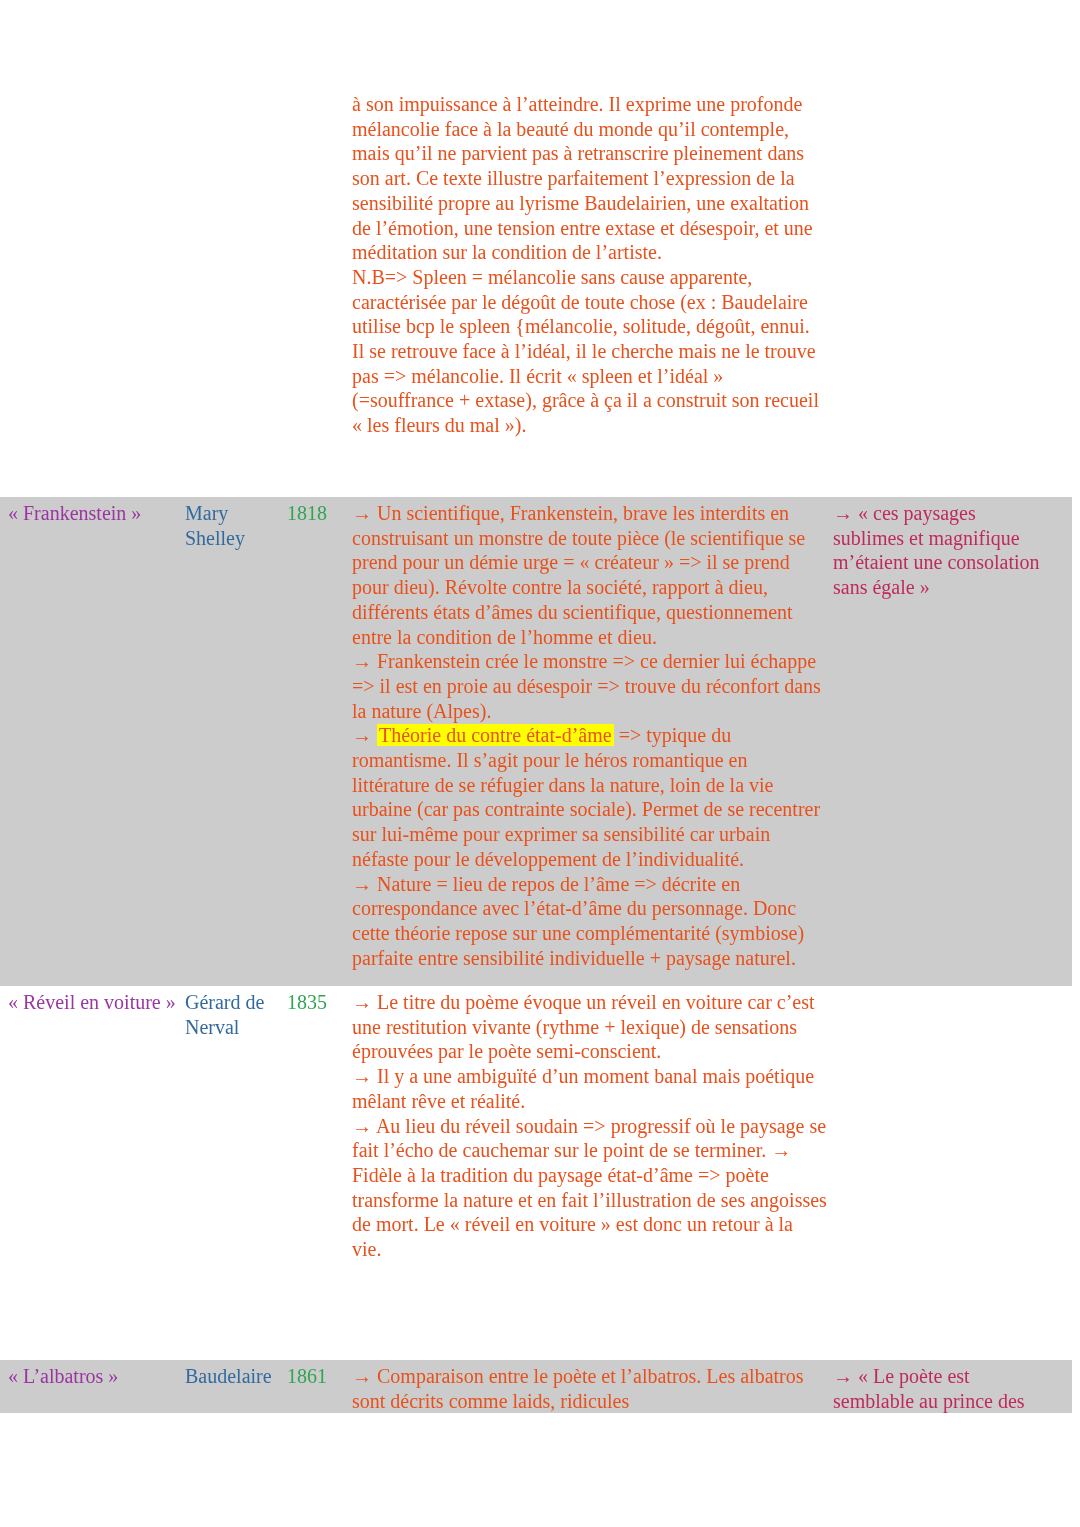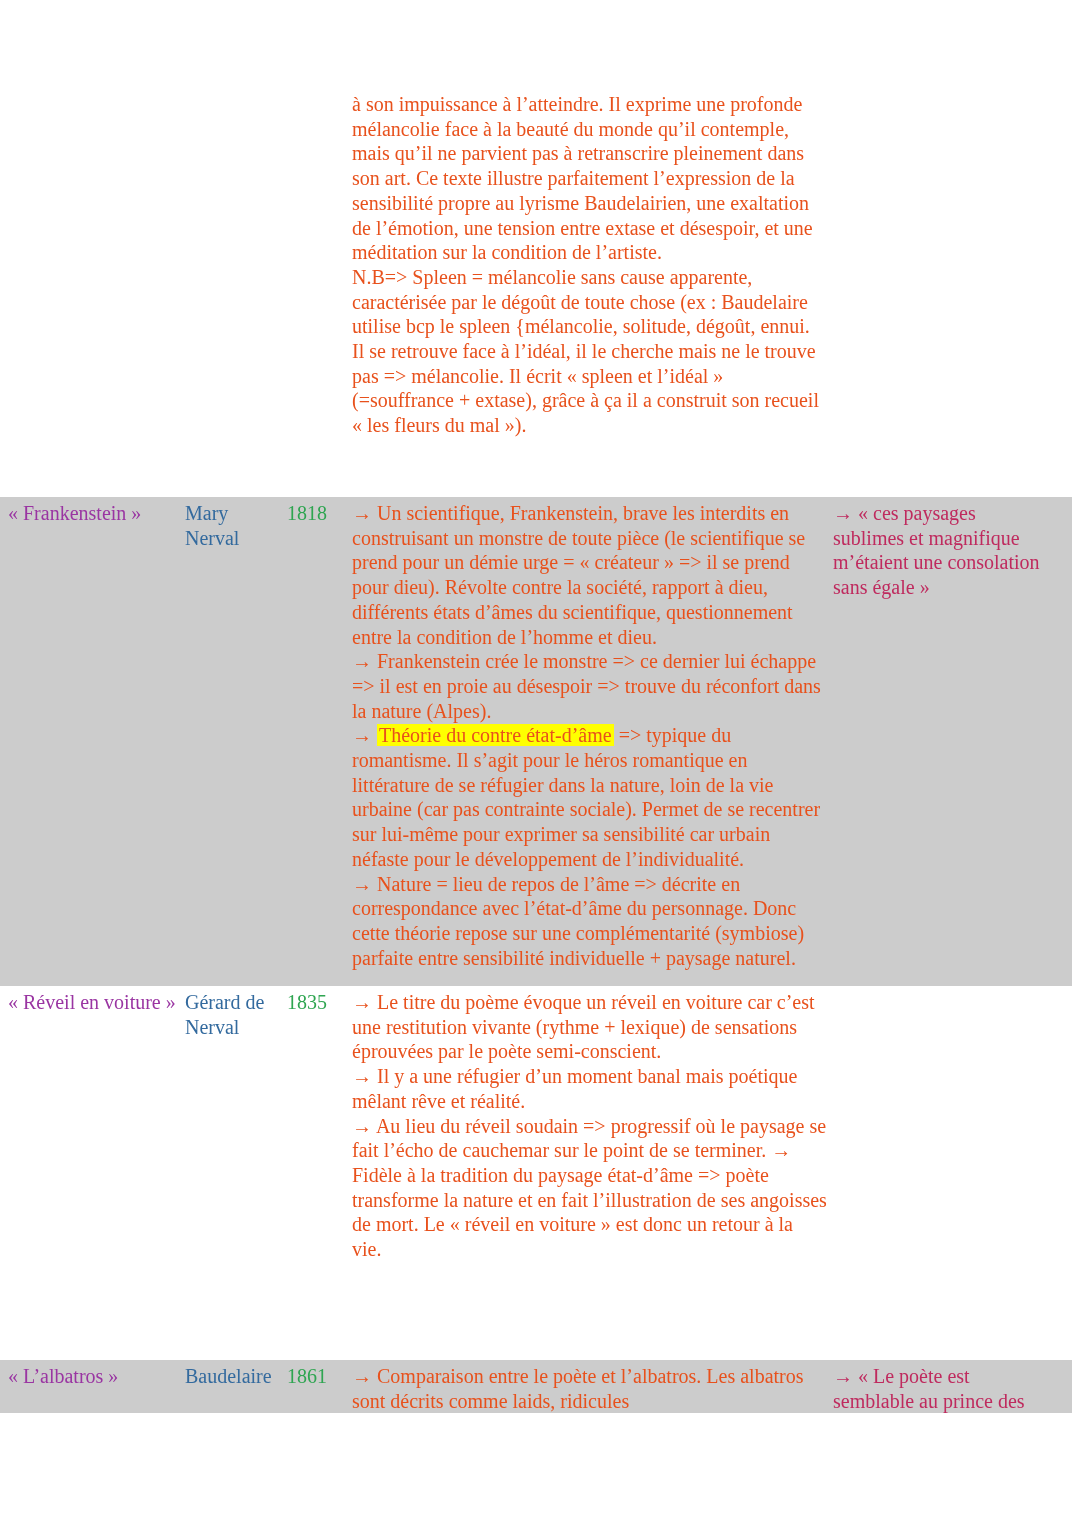--- a/index.html
+++ b/index.html
@@ -46,21 +46,21 @@
       <p>N.B=&gt; Spleen = mélancolie sans cause apparente, caractérisée par le dégoût de toute chose (ex : Baudelaire utilise bcp le spleen {mélancolie, solitude, dégoût, ennui. Il se retrouve face à l’idéal, il le cherche mais ne le trouve pas =&gt; mélancolie. Il écrit « spleen et l’idéal » (=souffrance + extase), grâce à ça il a construit son recueil « les fleurs du mal »).</p>
     </div>
     <div class="cell col-quote"></div>
   </section>
 
   <section class="trow gray row-frankenstein">
     <div class="cell col-title">
       <p>« Frankenstein »</p>
     </div>
     <div class="cell col-author">
-      <p>Mary Nerval</p>
+      <p>Mary Shelley</p>
     </div>
     <div class="cell col-year">
       <p>1818</p>
     </div>
     <div class="cell col-analysis">
       <p>→ Un scientifique, Frankenstein, brave les interdits en construisant un monstre de toute pièce (le scientifique se prend pour un démie urge = « créateur » =&gt; il se prend pour dieu). Révolte contre la société, rapport à dieu, différents états d’âmes du scientifique, questionnement entre la condition de l’homme et dieu.</p>
       <p>→ Frankenstein crée le monstre =&gt; ce dernier lui échappe =&gt; il est en proie au désespoir =&gt; trouve du réconfort dans la nature (Alpes).</p>
       <p><span>→ </span><mark>Théorie du contre état-d’âme</mark><span> =&gt; typique du romantisme. Il s’agit pour le héros romantique en littérature de se réfugier dans la nature, loin de la vie urbaine (car pas contrainte sociale). Permet de se recentrer sur lui-même pour exprimer sa sensibilité car urbain néfaste pour le développement de l’individualité.</span></p>
       <p>→ Nature = lieu de repos de l’âme =&gt; décrite en correspondance avec l’état-d’âme du personnage. Donc cette théorie repose sur une complémentarité (symbiose) parfaite entre sensibilité individuelle + paysage naturel.</p>
     </div>
@@ -74,21 +74,21 @@
       <p>« Réveil en voiture »</p>
     </div>
     <div class="cell col-author">
       <p>Gérard de Nerval</p>
     </div>
     <div class="cell col-year">
       <p>1835</p>
     </div>
     <div class="cell col-analysis">
       <p>→ Le titre du poème évoque un réveil en voiture car c’est une restitution vivante (rythme + lexique) de sensations éprouvées par le poète semi-conscient.</p>
-      <p>→ Il y a une réfugier d’un moment banal mais poétique mêlant rêve et réalité.</p>
+      <p>→ Il y a une ambiguïté d’un moment banal mais poétique mêlant rêve et réalité.</p>
       <p>→ Au lieu du réveil soudain =&gt; progressif où le paysage se fait l’écho de cauchemar sur le point de se terminer. → Fidèle à la tradition du paysage état-d’âme =&gt; poète transforme la nature et en fait l’illustration de ses angoisses de mort. Le « réveil en voiture » est donc un retour à la vie.</p>
     </div>
     <div class="cell col-quote">
       <p></p>
     </div>
   </section>
 
   <section class="trow gray row-albatros">
     <div class="cell col-title">
       <p>« L’albatros »</p>

